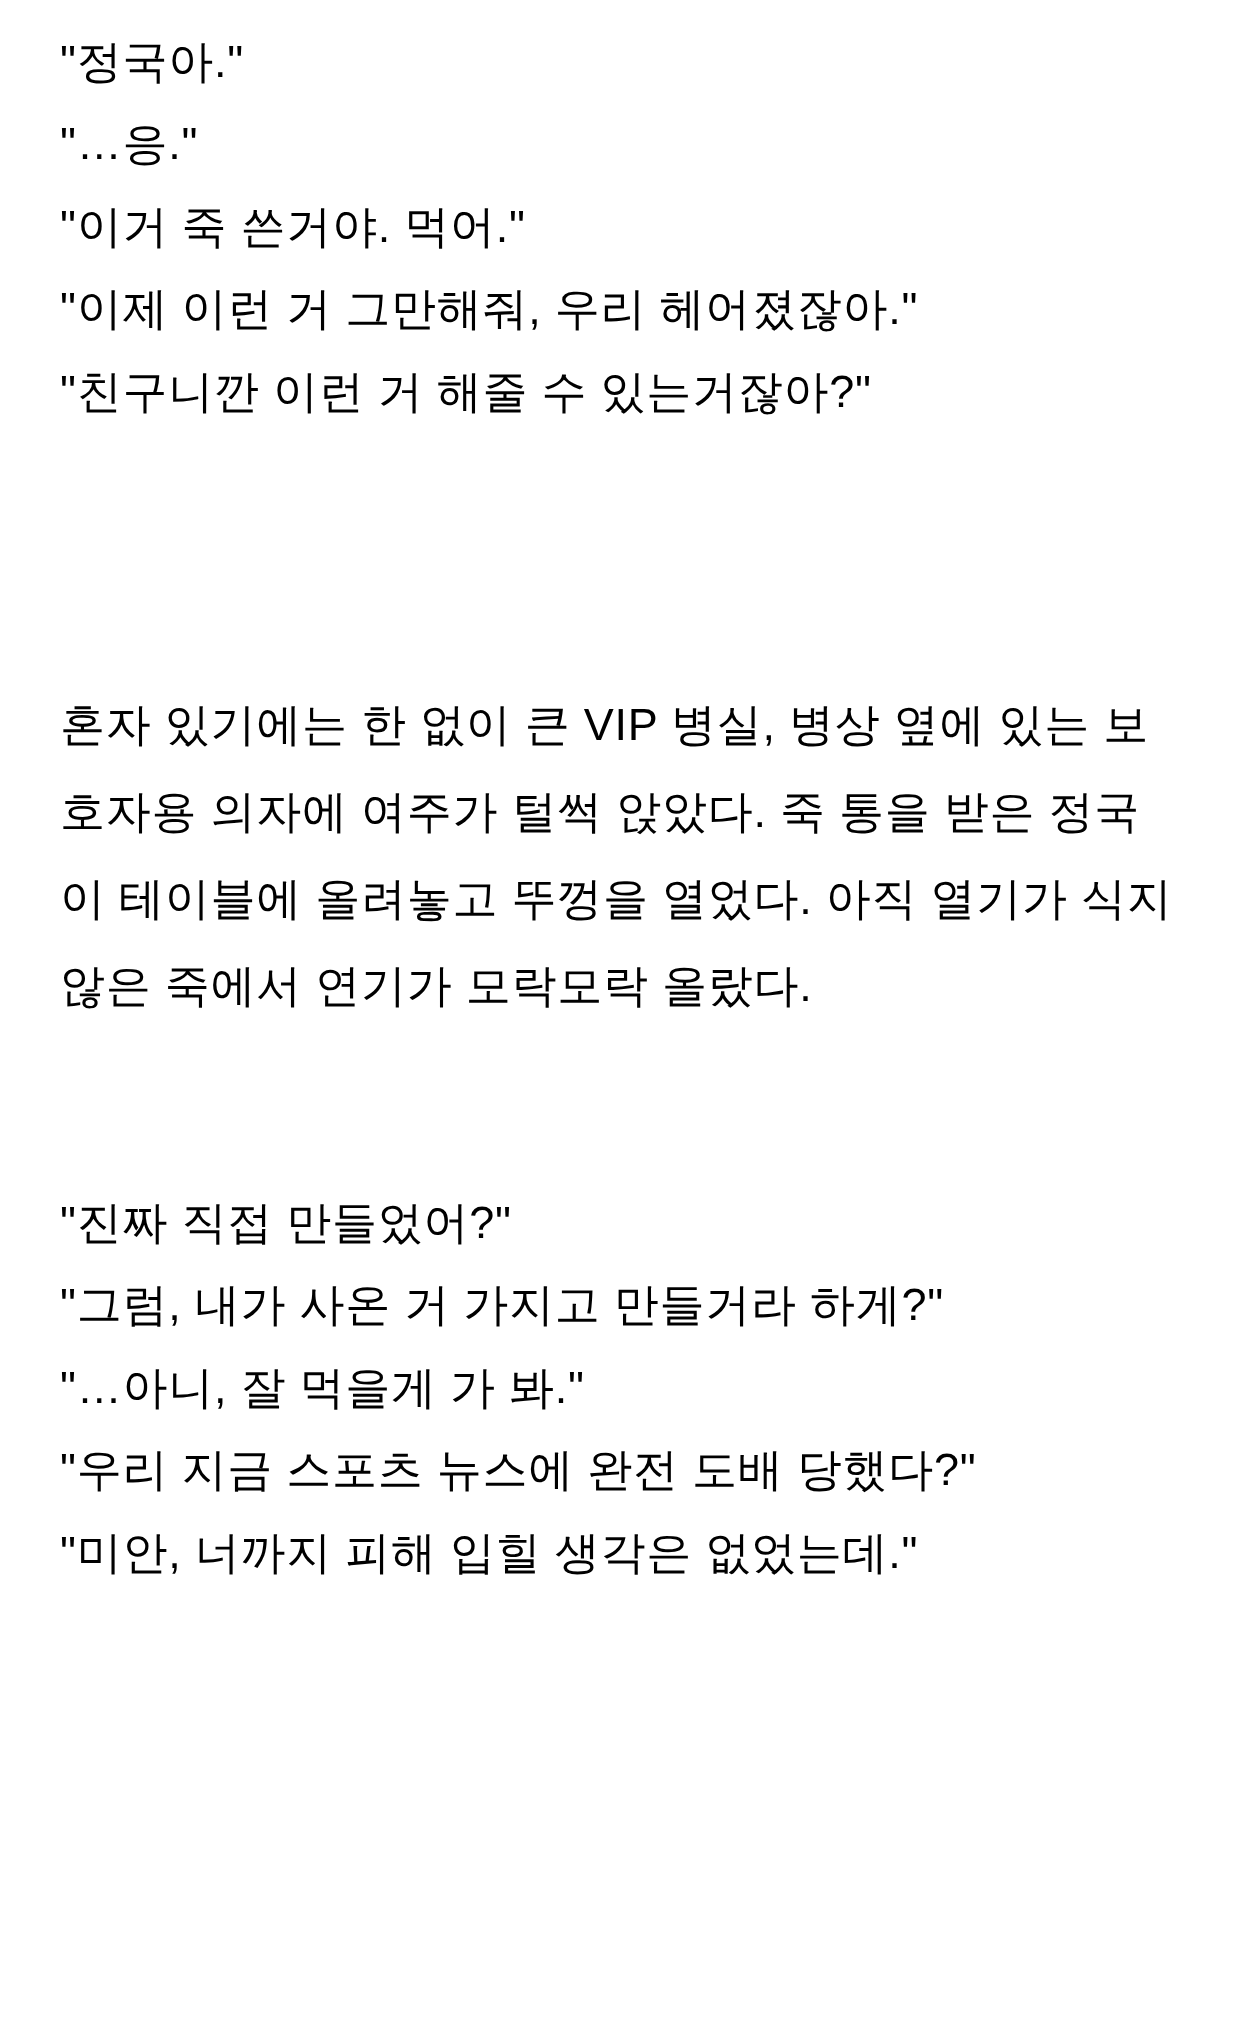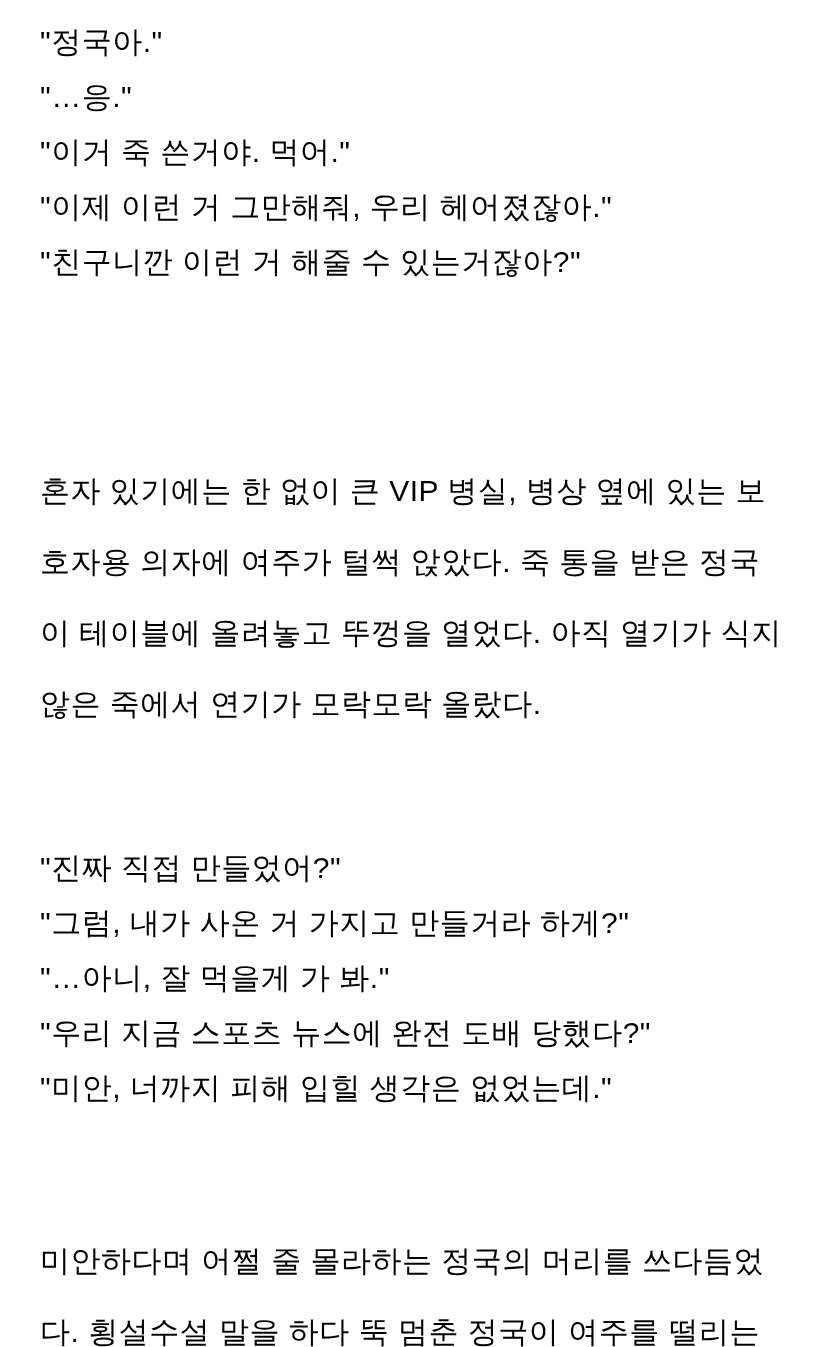--- a/index.html
+++ b/index.html
@@ -23,21 +23,21 @@
   }
   .line {
     font-size: 30px;
     line-height: 55px;
     font-weight: 400;
     letter-spacing: 0.5px;
     white-space: nowrap;
   }
   .narration {
     font-size: 30px;
-    line-height: 71px;
+    line-height: 58px;
     font-weight: 400;
     letter-spacing: 0.5px;
     word-break: break-all;
     text-align: left;
   }
   .dialogue-block-2 { margin-top: 101px; }
   .narration-1 { margin-top: 166px; }
   .narration-2 { margin-top: 110px; }
 </style>
 </head>
@@ -56,15 +56,14 @@
   <div class="narration narration-1">혼자 있기에는 한 없이 큰 VIP 병실, 병상 옆에 있는 보호자용 의자에 여주가 털썩 앉았다. 죽 통을 받은 정국이 테이블에 올려놓고 뚜껑을 열었다. 아직 열기가 식지 않은 죽에서 연기가 모락모락 올랐다.</div>
 
   <div class="dialogue-block dialogue-block-2">
     <div class="line">"진짜 직접 만들었어?"</div>
     <div class="line">"그럼, 내가 사온 거 가지고 만들거라 하게?"</div>
     <div class="line">"…아니, 잘 먹을게 가 봐."</div>
     <div class="line">"우리 지금 스포츠 뉴스에 완전 도배 당했다?"</div>
     <div class="line">"미안, 너까지 피해 입힐 생각은 없었는데."</div>
   </div>
 
-  <div class="narration narration-2">미안하다며 어쩔 줄 몰라하는 정국의 머리를 쓰다듬었다. 횡설수설 말을 하다 뚝 멈춘 정국이 여주를 떨리는 눈동자로 바라봤다. 여주는 평소대로 베시시 웃었다.</div>
 
 </div>
 
 </body></html>

